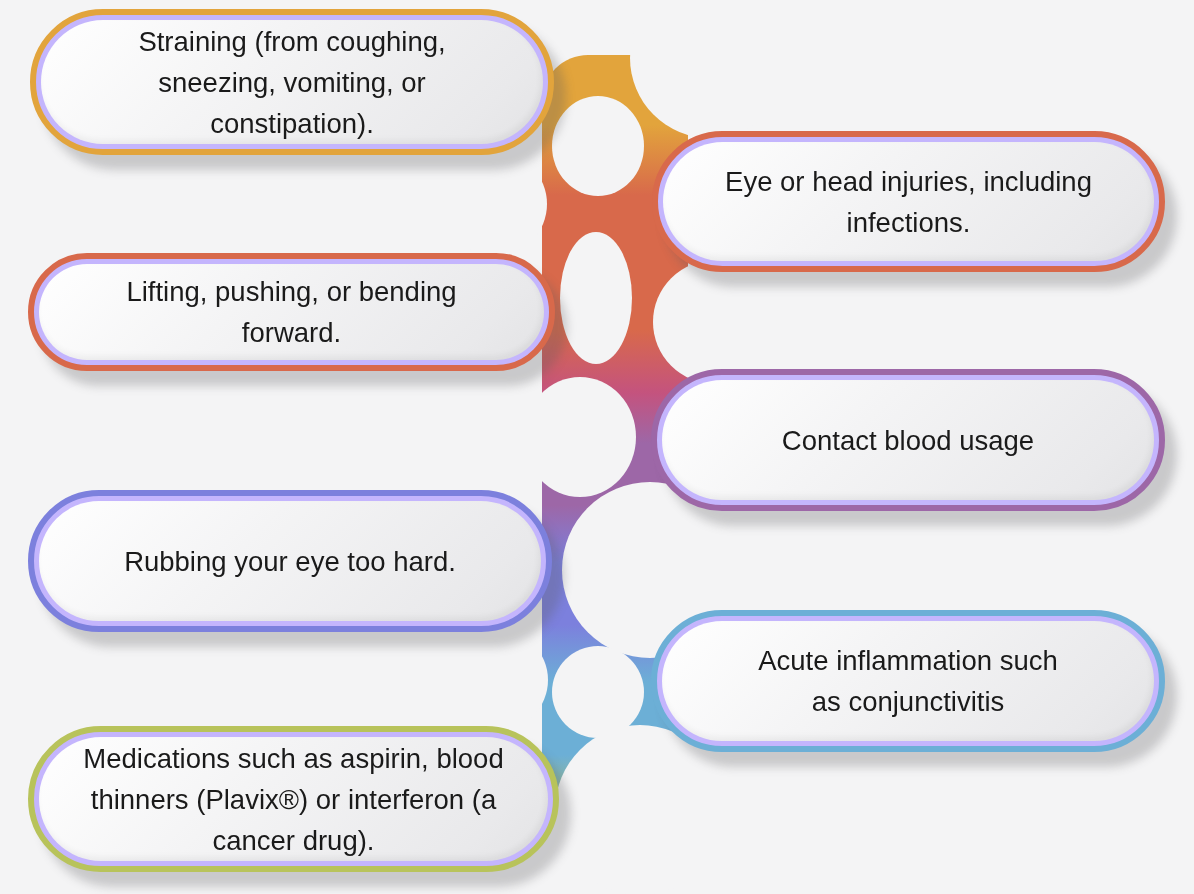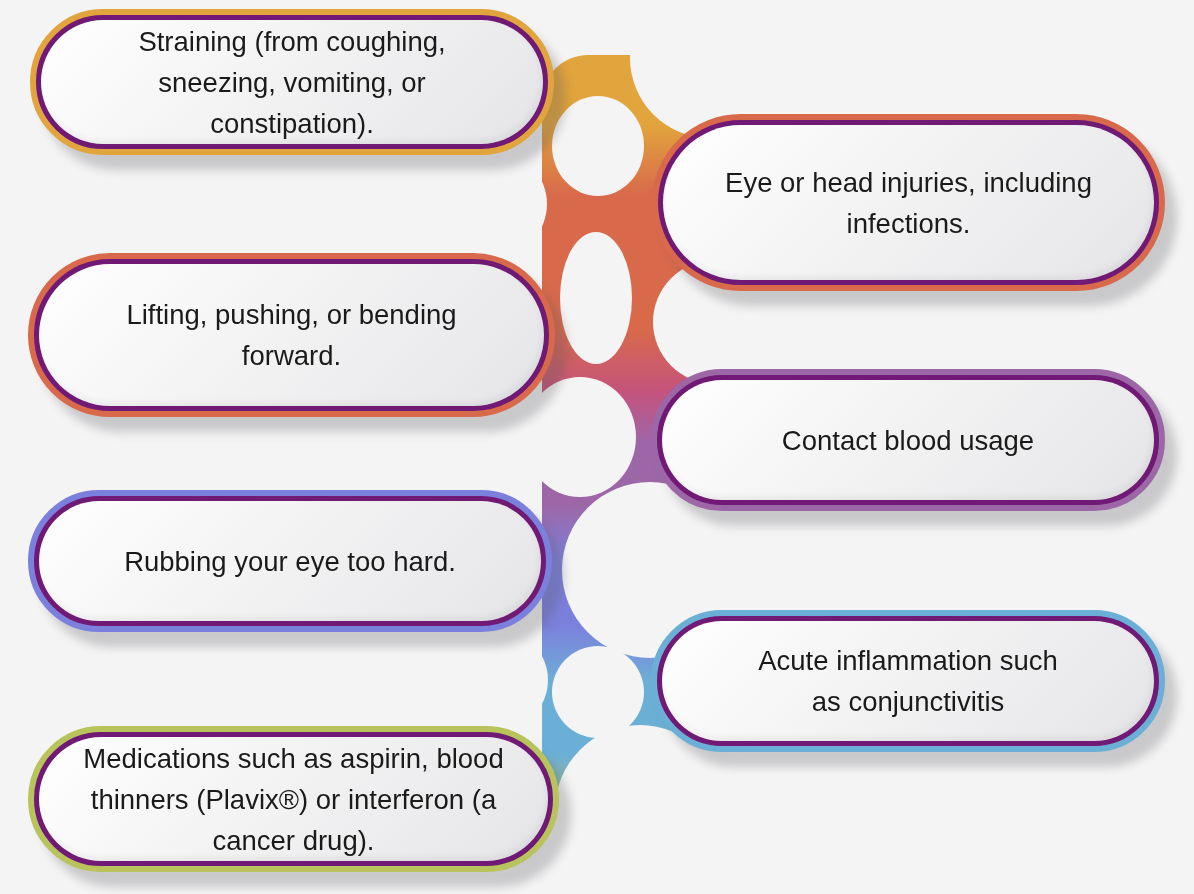--- a/index.html
+++ b/index.html
@@ -16,21 +16,21 @@
     left:0;top:0;
     width:1194px;height:894px;
     z-index:0;
   }
   .pill{
     position:absolute;
     z-index:2;
     box-sizing:border-box;
     border:6px solid #888;
     border-radius:95px;
-    background:#701a75;
+    background:#c4b5fd;
     padding:5px;
     box-shadow:12px 15px 10px rgba(90,90,95,0.28);
   }
   .pill-inner{
     box-sizing:border-box;
     width:100%;height:100%;
     border-radius:85px;
     background:linear-gradient(135deg,#ffffff 0%,#f4f4f5 40%,#e9e9eb 85%,#e3e3e5 100%);
     box-shadow:inset -2px -4px 6px rgba(0,0,0,0.05);
     display:flex;
@@ -38,22 +38,22 @@
     justify-content:center;
     text-align:center;
     white-space:pre-line;
     font-size:27.5px;
     line-height:41px;
     color:#1a1a1a;
     padding:0 28px;
   }
   
   .p1{left:30px;  top:9px;   width:524px; height:146px;}
-  .p2{left:652px; top:114px; width:513px; height:177px;}
-  .p3{left:28px;  top:253px; width:527px; height:164px;}
+  .p2{left:652px; top:131px; width:513px; height:141px;}
+  .p3{left:28px;  top:253px; width:527px; height:118px;}
   .p4{left:651px; top:369px; width:514px; height:142px;}
   .p5{left:28px;  top:490px; width:524px; height:142px;}
   .p6{left:651px; top:610px; width:514px; height:142px;}
   .p7{left:28px;  top:726px; width:531px; height:146px;}
 </style>
 </head>
 <body>
 
 <div class="canvas" style="background: rgb(244, 244, 245);">
 

